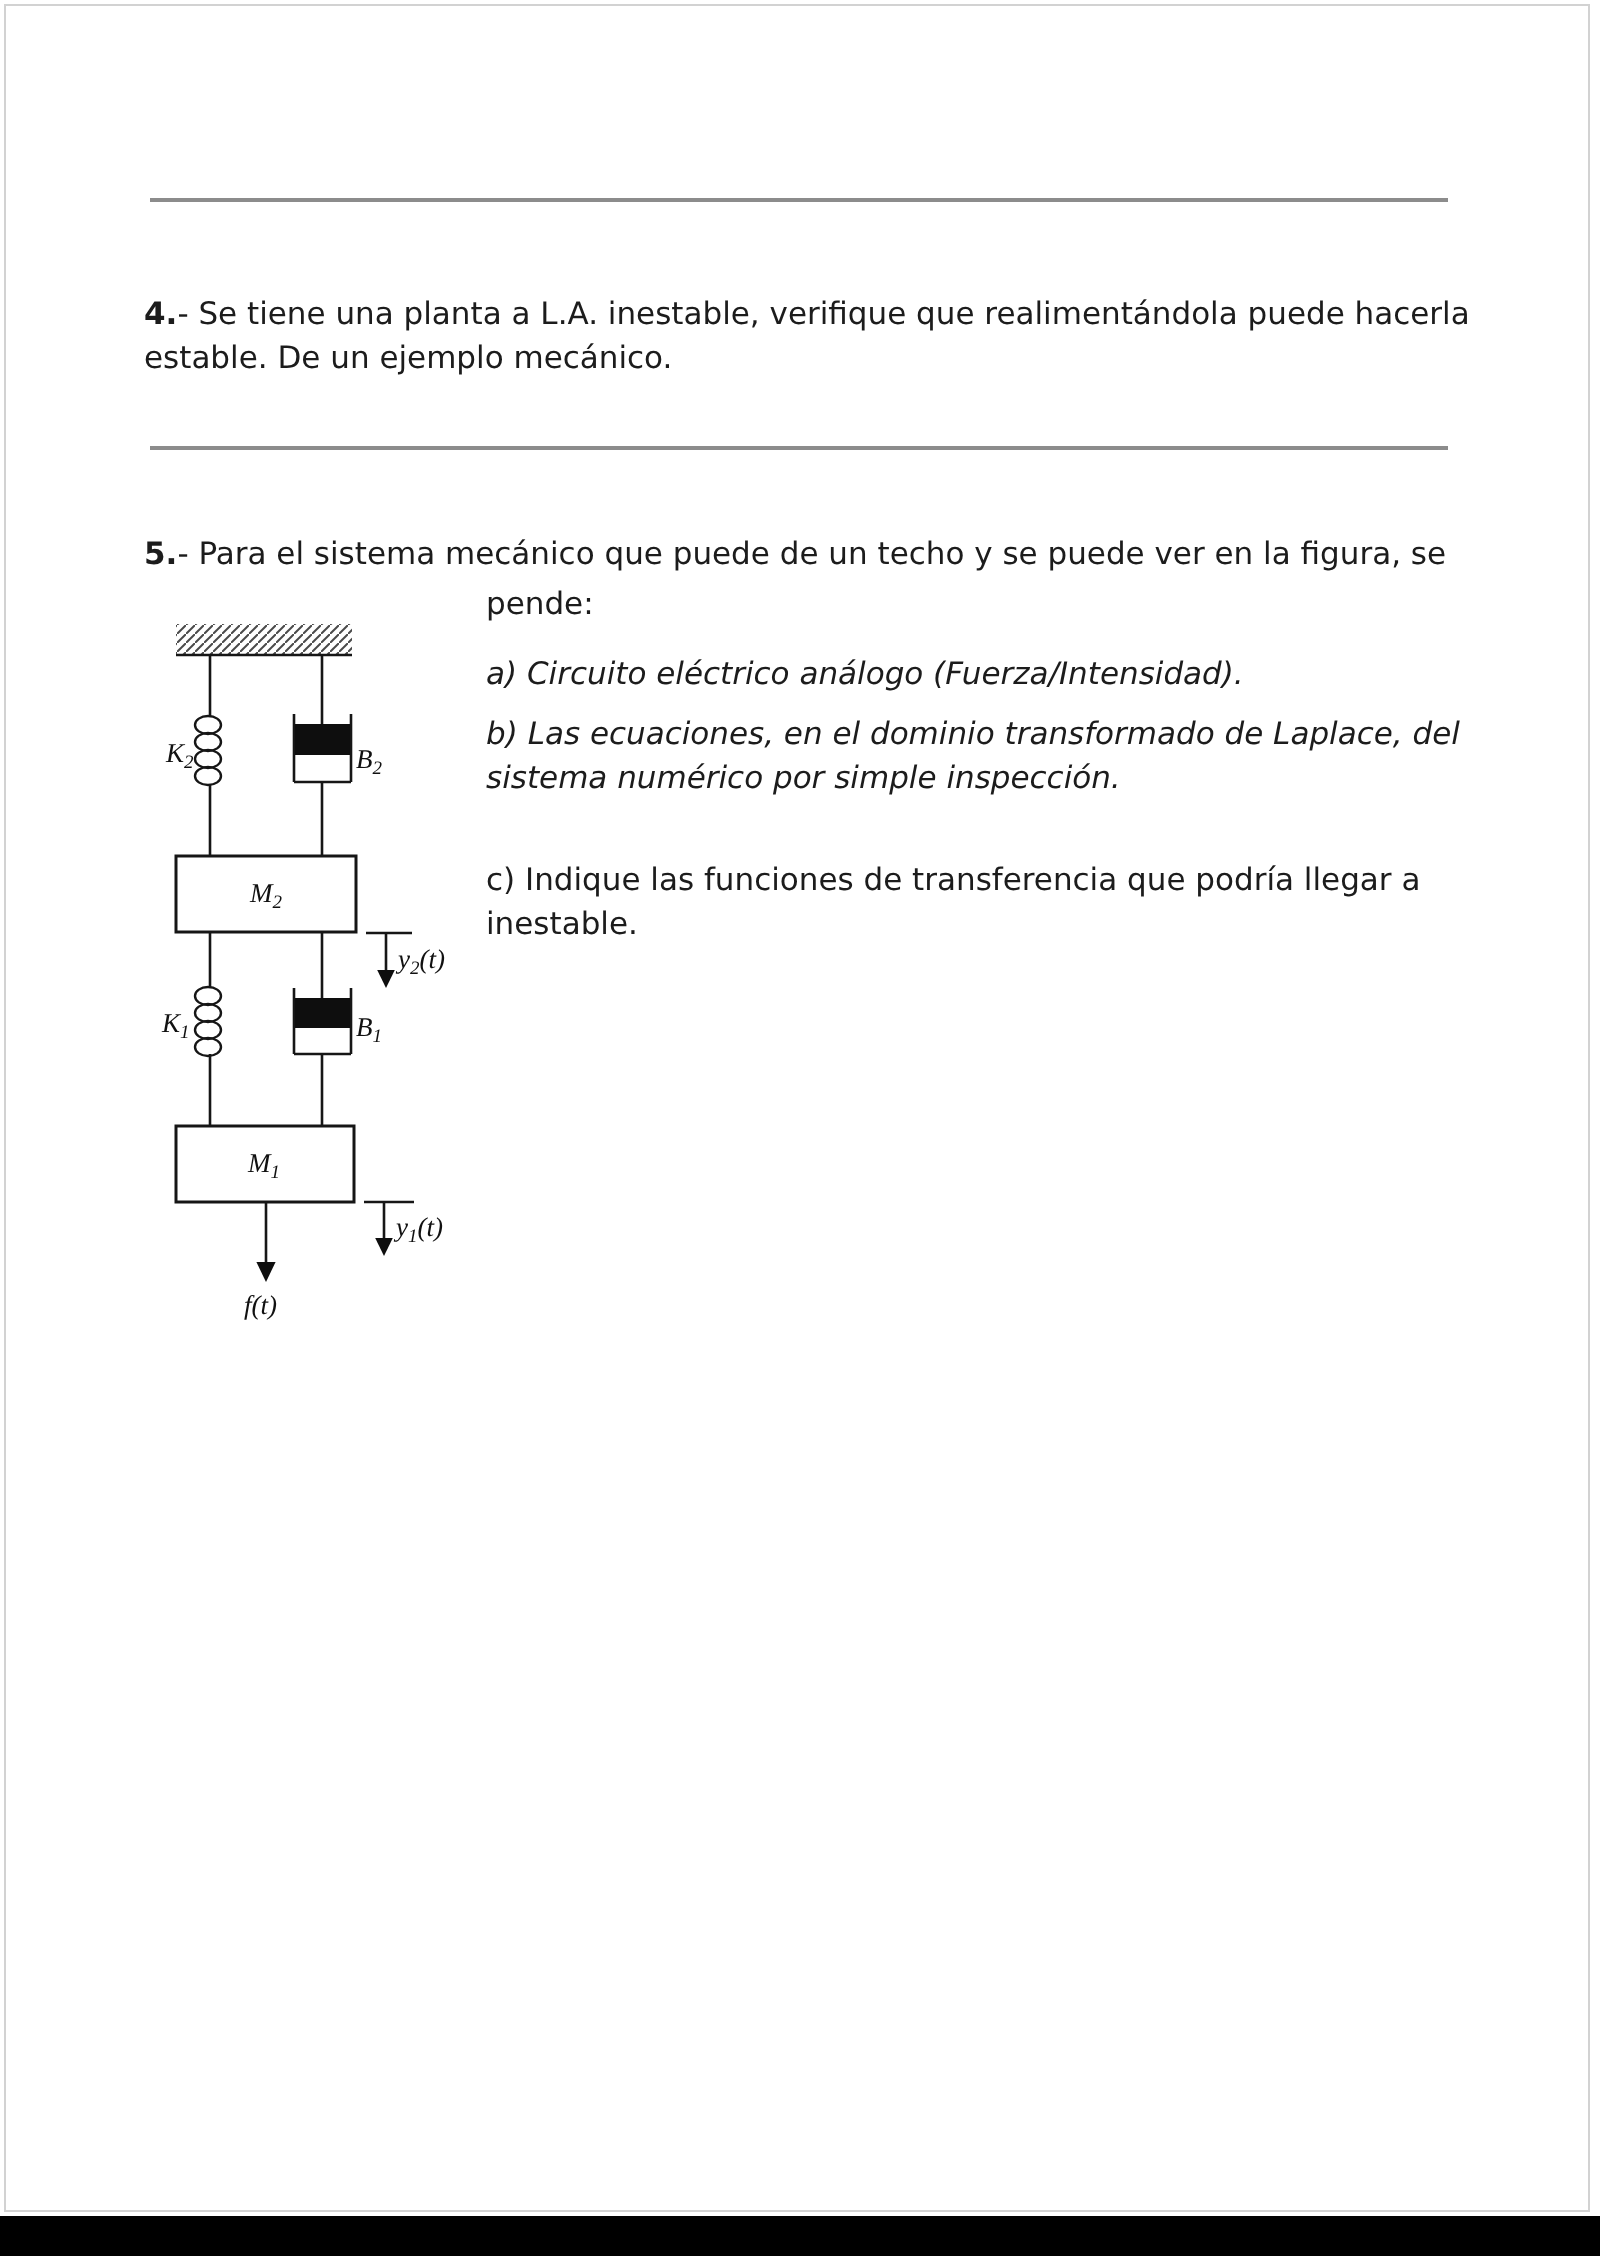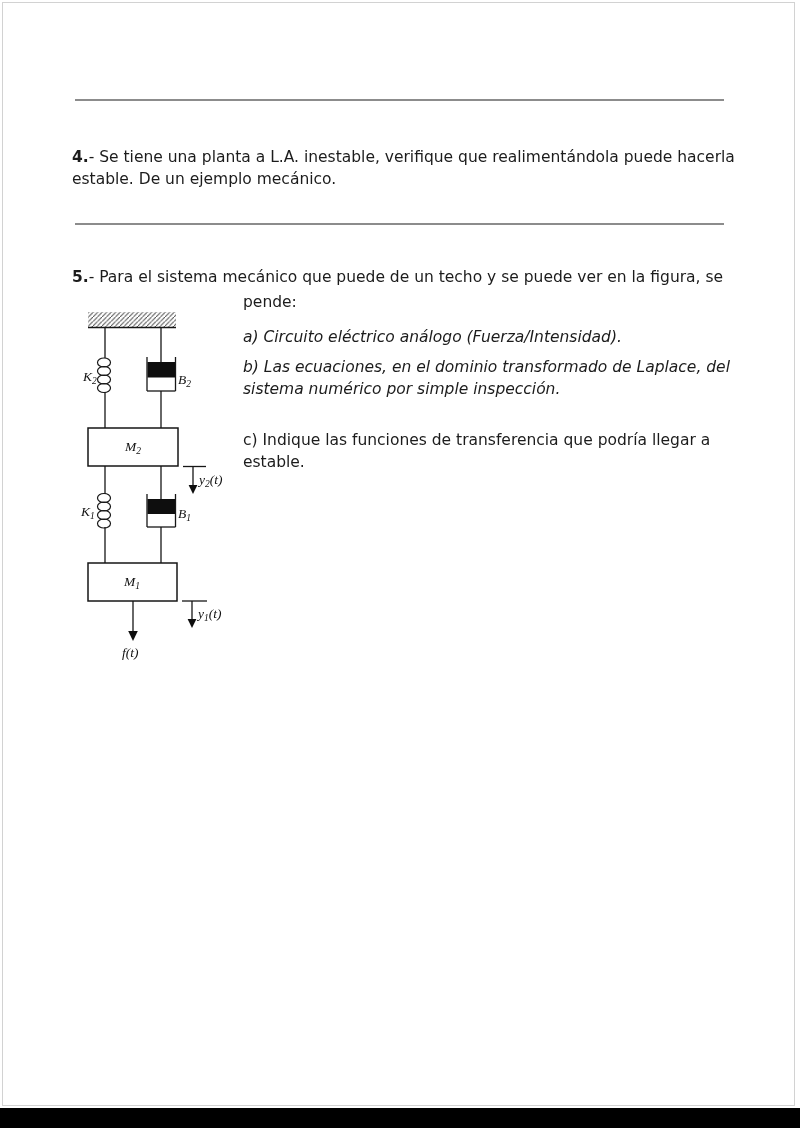--- a/index.html
+++ b/index.html
@@ -59,21 +59,21 @@
 
 <div class="tblock" id="item-a">
   <div class="line">a) Circuito eléctrico análogo (Fuerza/Intensidad).</div>
 </div>
 <div class="tblock" id="item-b">
   <div class="line">b) Las ecuaciones, en el dominio transformado de Laplace, del</div>
   <div class="line">sistema numérico por simple inspección.</div>
 </div>
 <div class="tblock" id="item-c">
   <div class="line">c) Indique las funciones de transferencia que podría llegar a</div>
-  <div class="line">estable.</div>
+  <div class="line">inestable.</div>
 </div>
 
 <svg id="figure-svg" width="160" height="360" viewBox="0 0 160 360">
   <defs>
     <pattern id="hatch" patternUnits="userSpaceOnUse" width="4.5" height="4.5">
       <path d="M0,4.5 L4.5,0" stroke="#4a4a4a" stroke-width="1"></path>
     </pattern>
   </defs>
 
   <rect x="13" y="4" width="88" height="15" fill="url(#hatch)"></rect>

